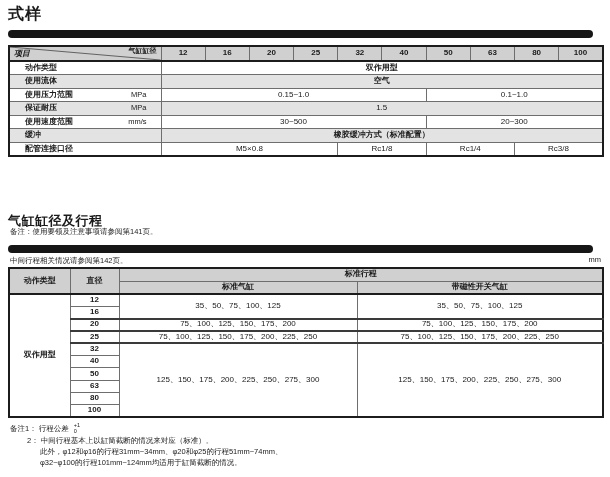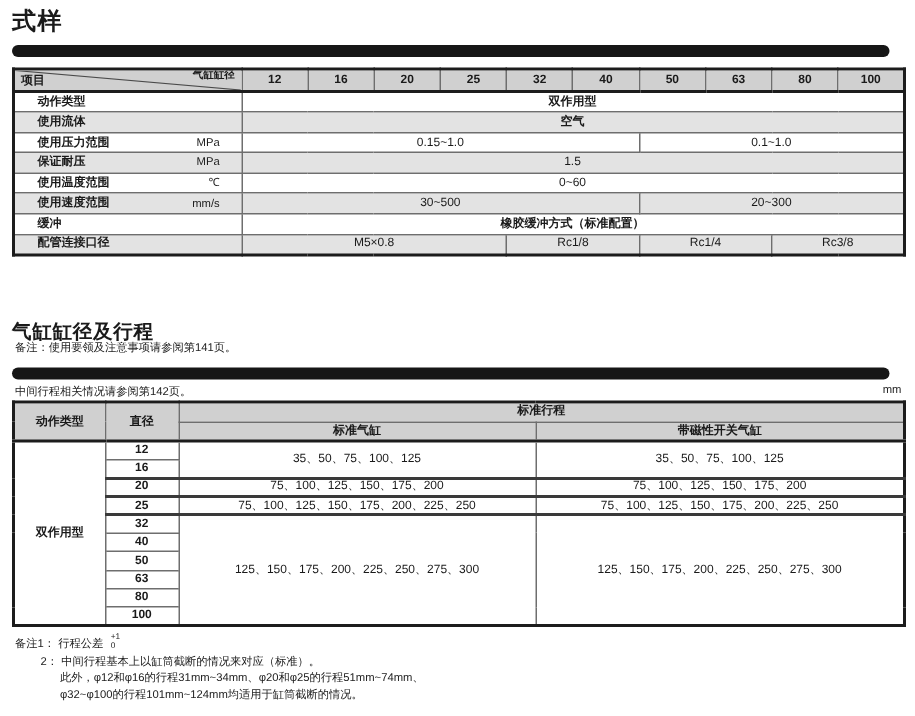--- a/index.html
+++ b/index.html
@@ -26,21 +26,21 @@
   .spec { position:absolute; left:8px; top:45px; width:594px; border:2px solid #1c1c1c; }
   .spec thead td { background:#d0d0d0; height:15px; font-weight:bold; border-bottom:2px solid #1c1c1c; }
   .spec tbody td { height:13.6px; }
   .spec tbody tr:nth-child(even) td { background:#e3e3e3; }
   .lc { display:flex; justify-content:space-between; align-items:center; padding:0 2px 0 3px; }
   .lbl { font-weight:bold; }
   .unit { font-weight:normal; font-size:7.5px; }
   .cjk { font-weight:bold; }
   td.corner { position:relative; padding:0; }
   .diag { position:absolute; left:0; top:0; width:100%; height:100%; }
-  .corner-item { position:absolute; left:4px; bottom:1px; font-weight:bold; font-size:8px; }
+  .corner-item { position:absolute; left:4px; bottom:1px; font-weight:bold; font-size:8px;font-style:italic; }
   .corner-bore { position:absolute; right:4px; top:0; font-weight:bold; font-size:7px; }
 
   
   .stroke { position:absolute; left:8px; top:267px; width:594px; border:2px solid #1c1c1c; }
   .stroke thead td { background:#d0d0d0; font-weight:bold; height:13px; }
   .stroke thead td.hb { border-bottom:2px solid #1c1c1c; }
   .stroke tbody td { height:12.3px; }
   .stroke tbody tr.gb td { border-top:2px solid #3a3a3a; }
   .dia { font-weight:bold; }
   .atype { font-weight:bold; }
@@ -130,29 +130,20 @@
             <div class="lc">
               <span class="lbl">保证耐压</span>
               <span class="unit">MPa</span>
             </div>
           </td>
         <td colspan="10">1.5</td>
       </tr>
       <tr>
         <td>
             <div class="lc">
-              <span class="lbl">使用温度范围</span>
-              <span class="unit">℃</span>
-            </div>
-          </td>
-        <td colspan="10">0~60</td>
-      </tr>
-      <tr>
-        <td>
-            <div class="lc">
               <span class="lbl">使用速度范围</span>
               <span class="unit">mm/s</span>
             </div>
           </td>
         <td colspan="6">30~500</td>
         <td colspan="4">20~300</td>
       </tr>
       <tr>
         <td>
             <div class="lc">

